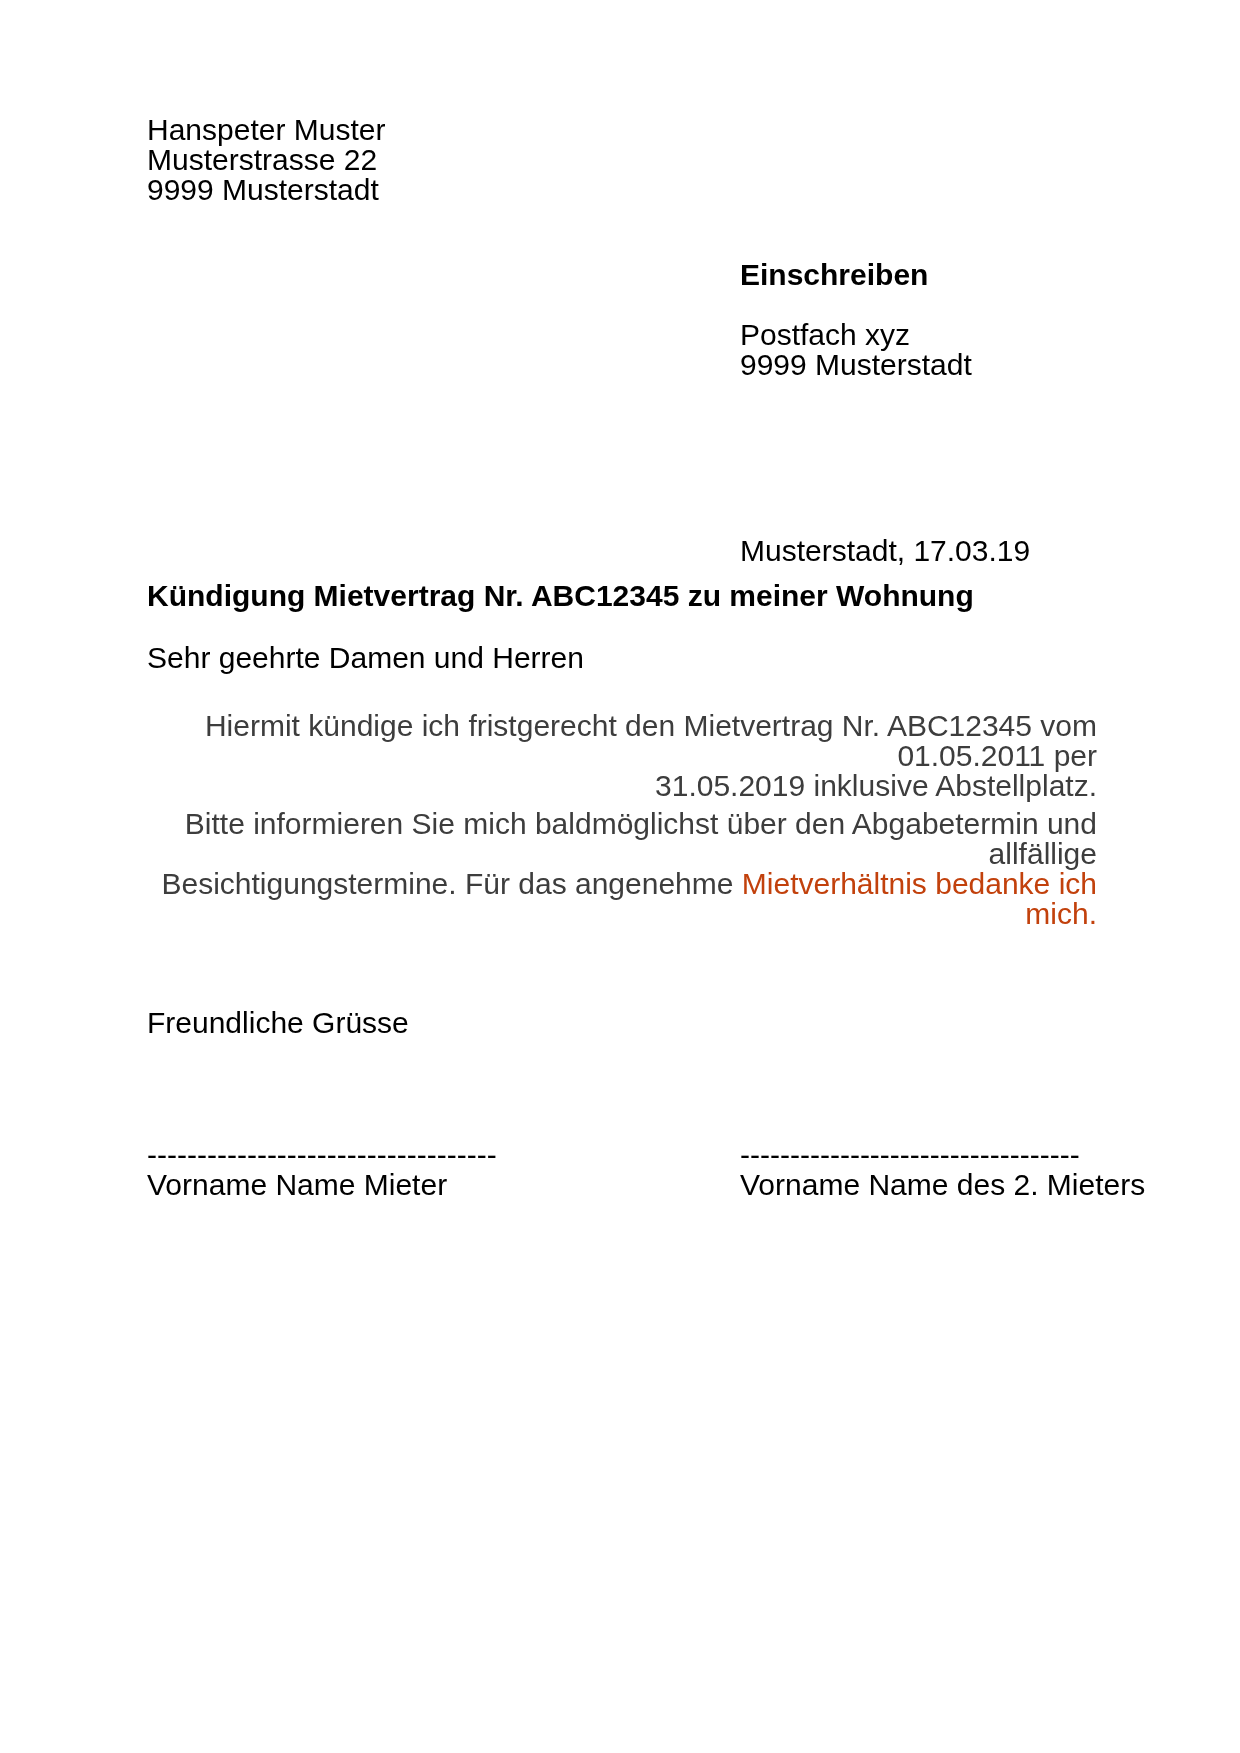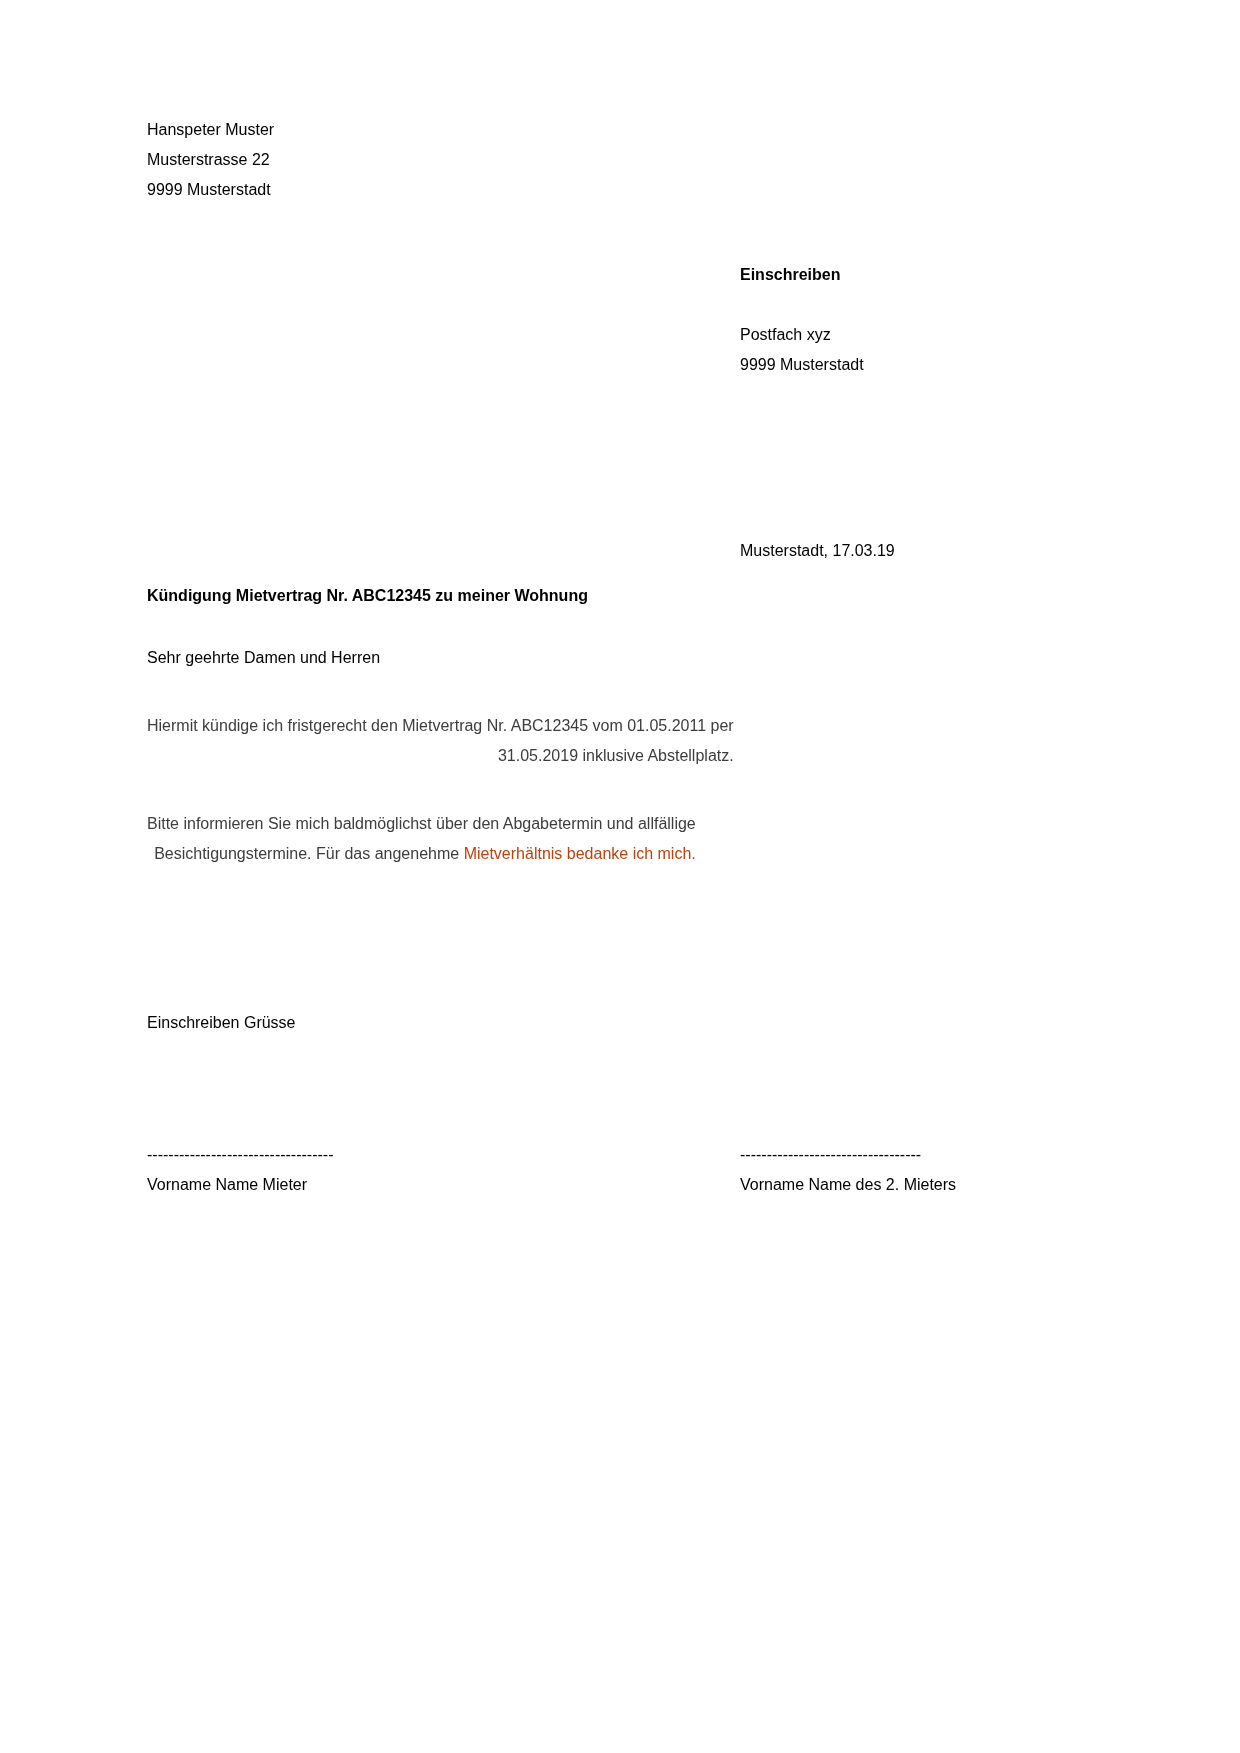--- a/index.html
+++ b/index.html
@@ -6,21 +6,21 @@
     margin: 0;
     padding: 0;
     background: #ffffff;
   }
   .page {
     position: relative;
     width: 1240px;
     height: 1753px;
     background: #ffffff;
     font-family: "Liberation Sans", "DejaVu Sans", sans-serif;
-    font-size: 16px;
+    font-size: 30px;
     line-height: 30px;
     color: #000000;
   }
   .abs { position: absolute; }
   .left-col  { left: 147px; }
   .right-col { left: 740px; }
   .bold { font-weight: bold; }
   .pre { white-space: pre-line; text-align: right; }
   .body-text { color: #3d3d3d; }
   .emph { color: #c2410c; }
@@ -52,21 +52,21 @@
 
   <div class="abs left-col block" style="top:643px;">Sehr geehrte Damen und Herren</div>
 
   <div class="abs left-col block pre body-text" style="top:711px;">Hiermit kündige ich fristgerecht den Mietvertrag Nr. ABC12345 vom 01.05.2011 per
 31.05.2019 inklusive Abstellplatz.</div>
 
   <div class="abs left-col block pre body-text" style="top:809px;"><span>Bitte informieren Sie mich baldmöglichst über den Abgabetermin und allfällige
 Besichtigungstermine. Für das angenehme </span><span class="emph">Mietverhältnis bedanke ich mich.</span></div>
 
 
-  <div class="abs left-col" style="top:1008px;">Einschreiben Grüsse</div>
+  <div class="abs left-col" style="top:1008px;">Freundliche Grüsse</div>
 
   <div class="abs left-col" style="top:1140px;">
     <span class="sig-label">-----------------------------------</span>
     <span class="sig-label">Vorname Name Mieter</span>
   </div>
 
   <div class="abs right-col" style="top:1140px;">
     <span class="sig-label">----------------------------------</span>
     <span class="sig-label">Vorname Name des 2. Mieters</span>
   </div>

